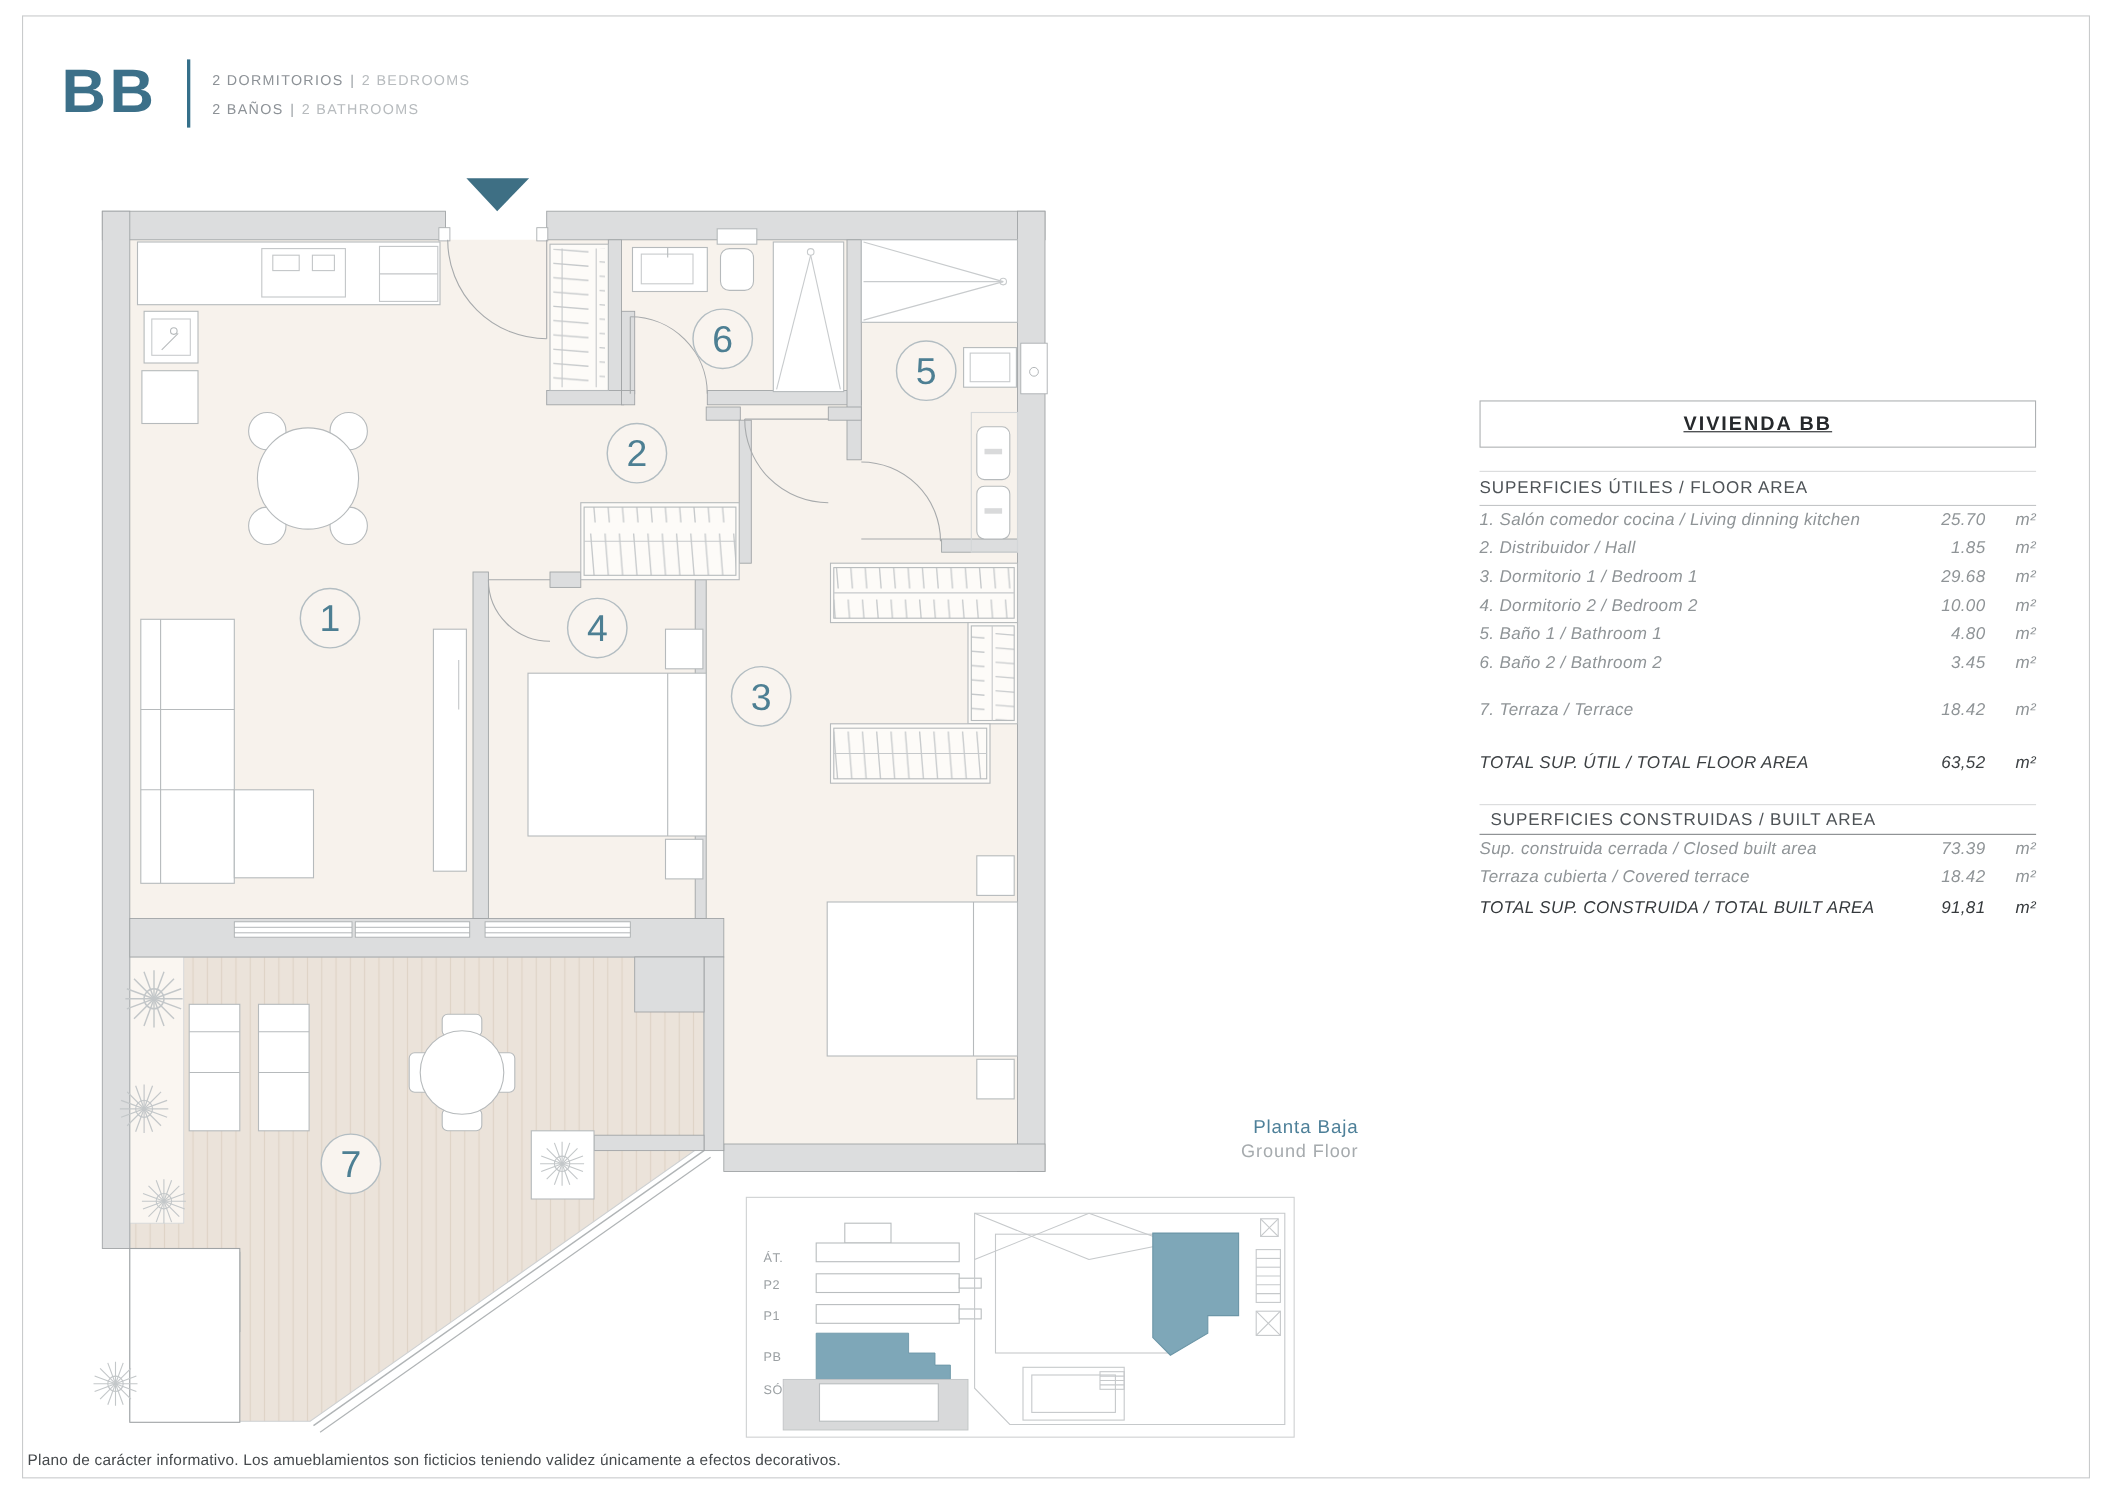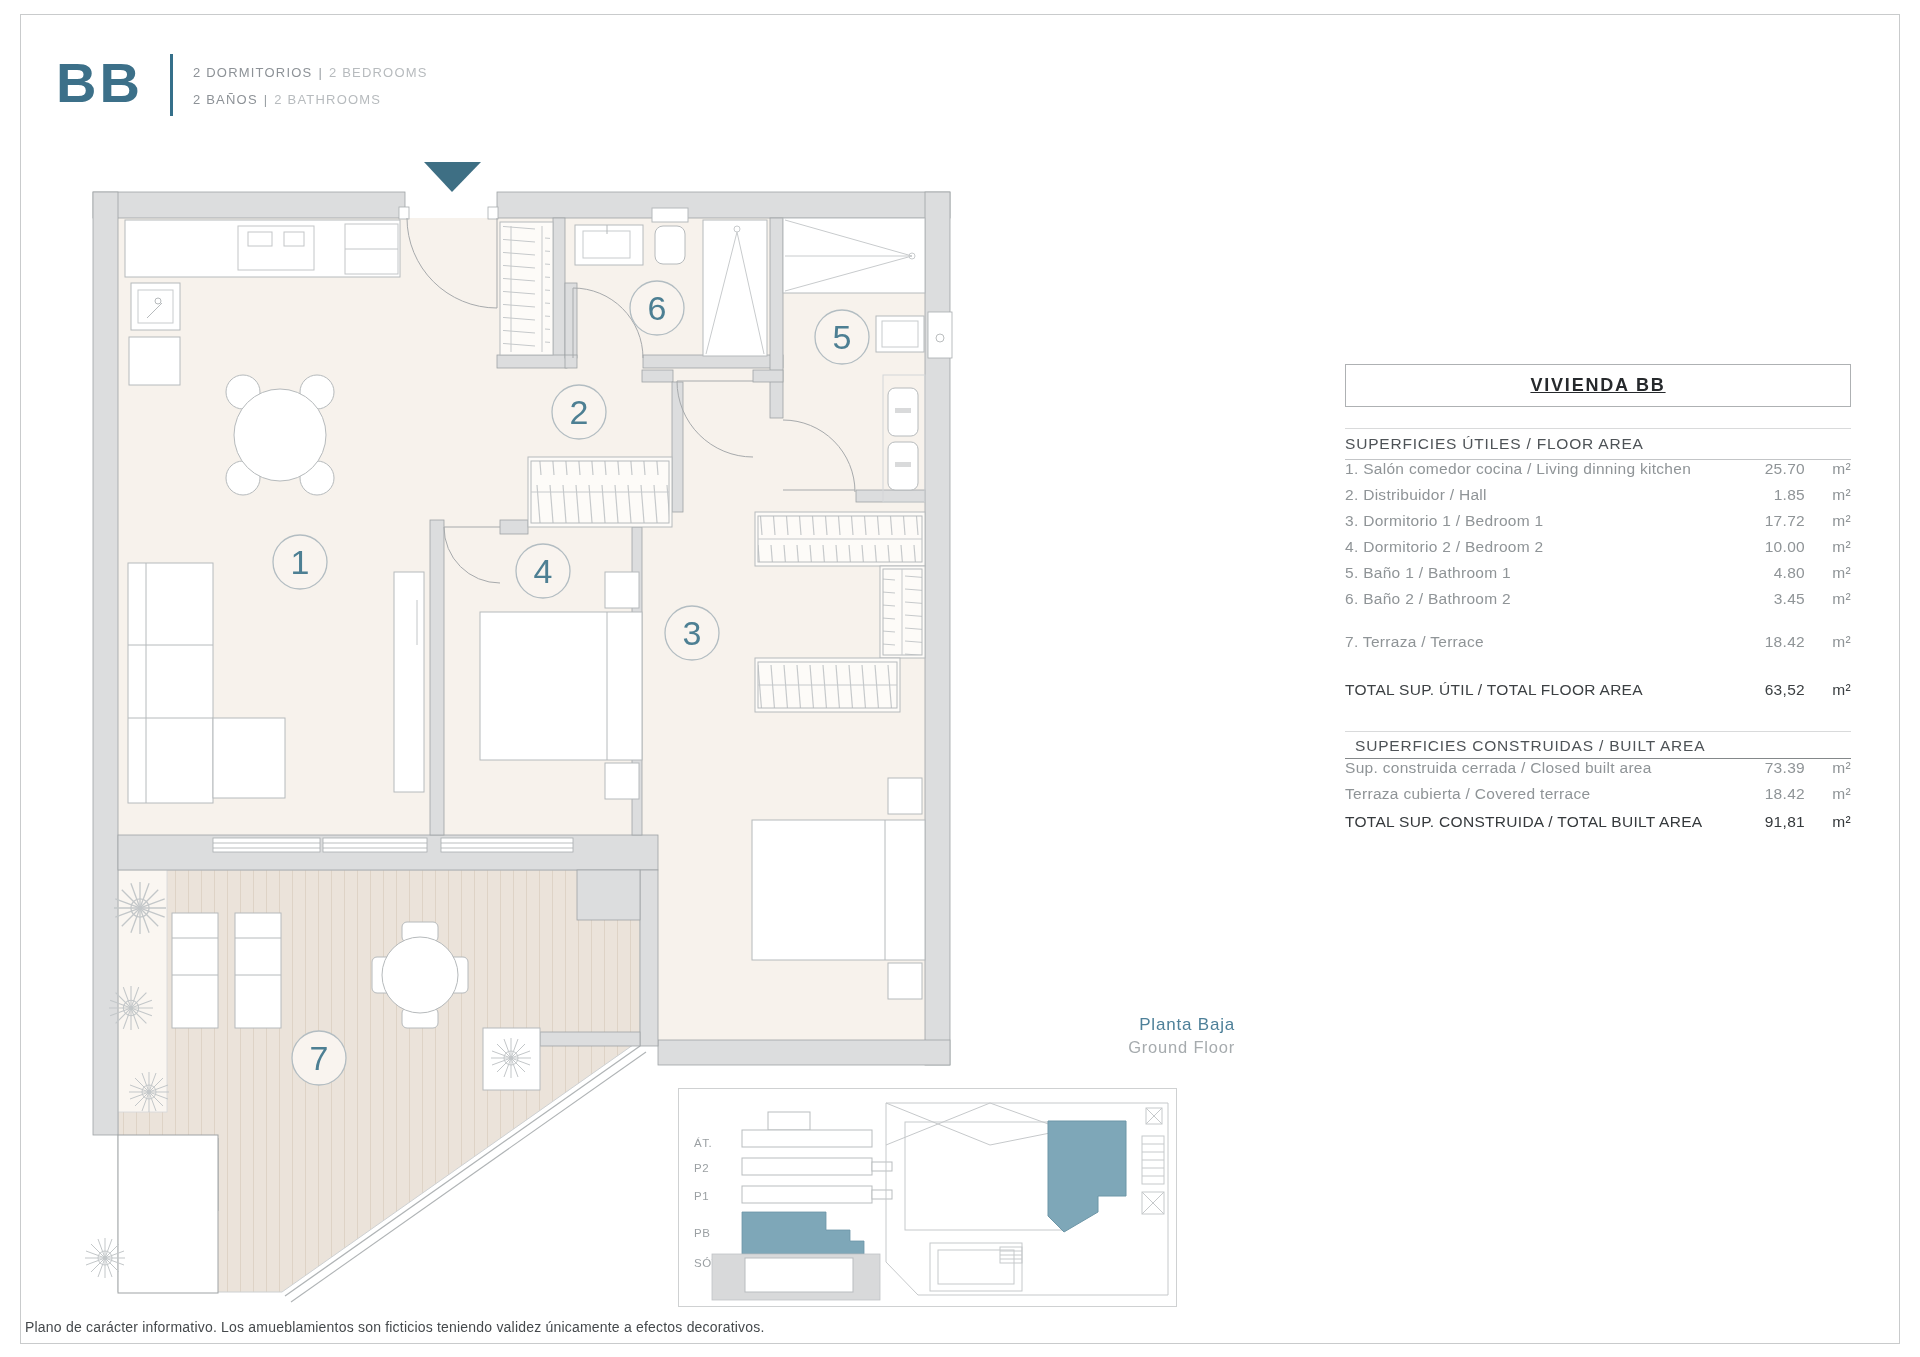--- a/index.html
+++ b/index.html
@@ -17,21 +17,21 @@
   
   #area-table{left:1345px;top:364px;width:506px;font-size:15.5px;color:#8f9497;}
   #table-title{height:41px;border:1px solid #aeb1b3;display:flex;align-items:center;justify-content:center;
     font-size:18px;font-weight:700;letter-spacing:1.8px;color:#26292c;text-decoration:underline;}
   .sp21{height:21px;} .sp17{height:17px;} .sp22{height:22px;} .sp24{height:24px;}
   .rule{border:0;border-top:1px solid #d9dadb;margin:0;}
   .rule-mid{border-top:1px solid #c3c5c7;}
   .rule-dark{border-top:1px solid #84888a;}
   .thead{height:30px;line-height:30px;letter-spacing:0.8px;color:#4e5357;}
   .thead2{height:26px;line-height:28px;letter-spacing:0.8px;color:#4e5357;margin-left:10px;}
-  .trow{height:26px;display:flex;align-items:flex-start;letter-spacing:0.3px;}
+  .trow{height:26px;display:flex;align-items:center;letter-spacing:0.3px;font-style:italic;}
   .trow .tlabel{flex:1;}
   .trow .tval{width:56px;text-align:right;}
   .trow .tunit{width:46px;text-align:right;}
   .trow.total{color:#3c4043;}
   .trow.total-built{color:#35393c;margin-top:2px;}
   
   #floor-label{left:1000px;top:1013px;width:235px;text-align:right;line-height:23px;}
   #floor-label .es{font-size:17px;color:#4e8099;letter-spacing:0.8px;}
   #floor-label .en{font-size:16.5px;color:#a6abae;letter-spacing:0.8px;}
   
@@ -67,21 +67,21 @@
         <span class="tval">25.70</span>
         <span class="tunit">m²</span>
       </div>
     <div class="trow">
         <span class="tlabel">2. Distribuidor / Hall</span>
         <span class="tval">1.85</span>
         <span class="tunit">m²</span>
       </div>
     <div class="trow">
         <span class="tlabel">3. Dormitorio 1 / Bedroom 1</span>
-        <span class="tval">17.72</span>
+        <span class="tval">29.68</span>
         <span class="tunit">m²</span>
       </div>
     <div class="trow">
         <span class="tlabel">4. Dormitorio 2 / Bedroom 2</span>
         <span class="tval">10.00</span>
         <span class="tunit">m²</span>
       </div>
     <div class="trow">
         <span class="tlabel">5. Baño 1 / Bathroom 1</span>
         <span class="tval">4.80</span>

